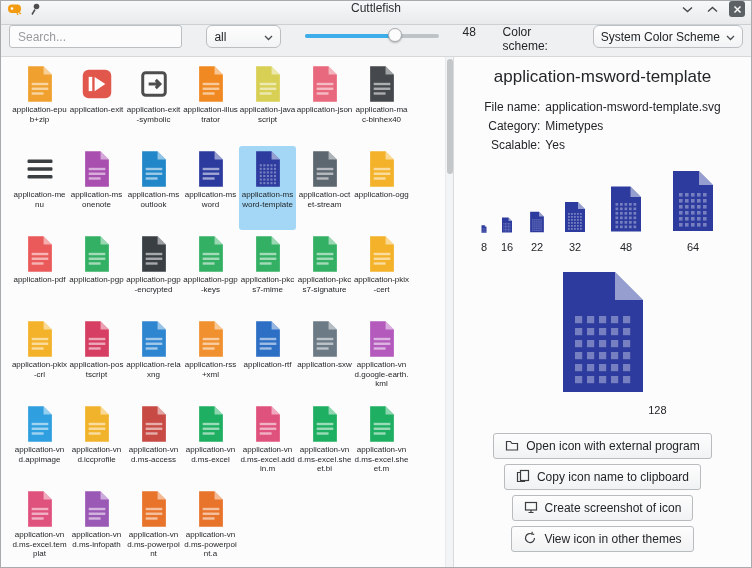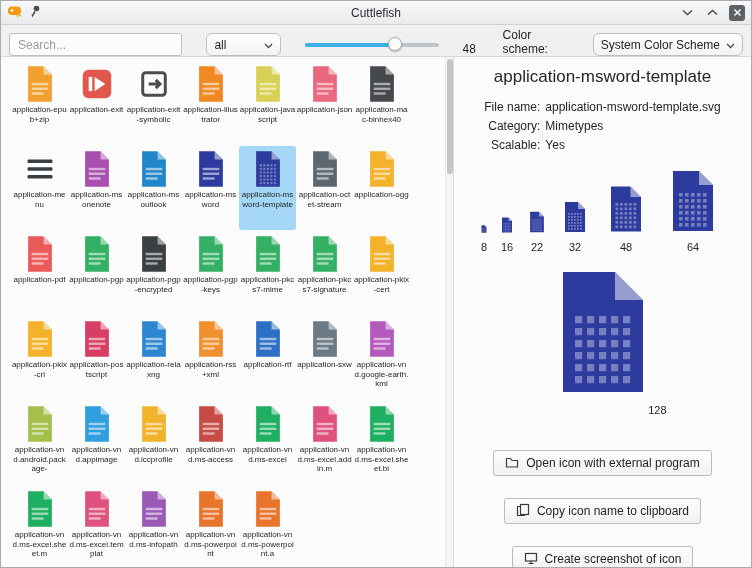--- a/index.html
+++ b/index.html
@@ -1,29 +1,29 @@
 <!DOCTYPE html>
 <html><head>
 <meta charset="utf-8">
 <style>
   * { box-sizing: border-box; margin: 0; padding: 0; }
   html, body { width: 752px; height: 568px; }
   body { font-family: "Liberation Sans", "DejaVu Sans", sans-serif; background: #eff0f1; color: #232629; overflow: hidden; }
   .window { width: 752px; height: 568px; display: flex; flex-direction: column; border: 1px solid #a8abad; background: #eff0f1; }
 
   
-  .titlebar { flex: 0 0 24px; display: flex; align-items: center; padding: 0 6px; background: linear-gradient(#f7f8f9, #e8eaeb); border-bottom: 1px solid #cdd0d2; position: relative; }
+  .titlebar { flex: 0 0 24px; display: flex; align-items: flex-start; padding: 0 6px; background: linear-gradient(#f7f8f9, #e8eaeb); border-bottom: 1px solid #cdd0d2; position: relative; }
   .tb-left { display: flex; align-items: center; gap: 7px; z-index: 1; }
   .tb-title { position: absolute; left: 0; right: 0; text-align: center; font-size: 12px; color: #2b2e31; }
   .tb-right { margin-left: auto; display: flex; align-items: center; gap: 9px; z-index: 1; }
   .winbtn { width: 16px; height: 16px; display: flex; align-items: center; justify-content: center; cursor: pointer; }
   .winbtn.close { background: #5c6166; border-radius: 3px; }
 
   
-  .toolbar { flex: 0 0 32px; display: flex; align-items: flex-end; gap: 24px; padding: 0 8px; background: #eff0f1; border-bottom: 1px solid #d6d8d9; }
+  .toolbar { flex: 0 0 32px; display: flex; align-items: flex-start; gap: 24px; padding: 0 8px; background: #eff0f1; border-bottom: 1px solid #d6d8d9; }
   .search { width: 200px; height: 23px; border: 1px solid #bcbfc1; border-radius: 3px; background: #fcfcfc; padding: 0 8px; font-size: 12px; font-family: inherit; color: #232629; }
   .search::placeholder { color: #999c9e; }
   .combo { height: 23px; background: linear-gradient(#fefefe, #f2f3f4); border: 1px solid #bcbfc1; border-radius: 6px; display: flex; align-items: center; justify-content: space-between; gap: 6px; padding: 0 7px; font-size: 12px; cursor: pointer; white-space: nowrap; }
   .combo-all { width: 85px; }
   .combo-scheme { width: 152px; }
   .slider { position: relative; width: 156px; height: 22px; }
   .slider .track { position: absolute; top: 9px; left: 0; right: 0; height: 4px; background: #bdc3c7; border-radius: 2px; }
   .slider .fill { position: absolute; top: 9px; left: 0; width: 68%; height: 4px; background: #3daee9; border-radius: 2px; }
   .slider .handle { position: absolute; top: 3px; left: calc(68% - 8px); width: 14px; height: 14px; background: #fcfcfc; border: 1px solid #a9adb0; border-radius: 50%; box-shadow: 0 1px 2px rgba(0,0,0,.25); }
   .size-value { font-size: 12px; min-width: 16px; }
@@ -43,21 +43,21 @@
   
   .details { width: 300px; border-left: 1px solid #d8dadb; padding: 8px 10px 0; display: flex; flex-direction: column; align-items: center; overflow: hidden; background: #fcfcfc; }
   .details h1 { font-size: 17px; font-weight: 500; margin: 2px 0 13px; text-align: center; }
   .fields { display: grid; grid-template-columns: max-content max-content; column-gap: 5px; row-gap: 5px; font-size: 12px; }
   .fields .flabel { text-align: right; }
   .previews { display: flex; align-items: flex-end; gap: 11px; margin-top: 17px; }
   .pcol { display: flex; flex-direction: column; align-items: center; gap: 4px; }
   .psz { font-size: 11px; }
   .plarge { display: flex; flex-direction: column; align-items: flex-end; gap: 4px; margin-top: 15px; }
   .buttons { display: flex; flex-direction: column; align-items: center; gap: 5px; margin-top: 17px; }
-  .abtn { display: flex; align-items: center; gap: 7px; height: 26px; padding: 0 11px; background: linear-gradient(#fdfdfd, #f1f2f3); border: 1px solid #b9bcbe; border-radius: 3px; font-size: 12px; font-family: inherit; color: #232629; cursor: pointer; margin-top: 17px; }
+  .abtn { display: flex; align-items: center; gap: 7px; height: 26px; padding: 0 11px; background: linear-gradient(#fdfdfd, #f1f2f3); border: 1px solid #b9bcbe; border-radius: 3px; font-size: 12px; font-family: inherit; color: #232629; cursor: pointer; }
 </style>
 </head>
 <body>
 
 <div class="window">
 
   <div class="titlebar">
     <div class="tb-left">
       <span>
         <svg width="15" height="15" viewBox="0 0 15 15">
@@ -517,34 +517,20 @@
                 <path d="M6 1h13l7 7v23H6z" fill="#b35abc"></path>
                 <path d="M19 1l7 7h-7z" fill="#ffffff" opacity="0.5"></path>
                 <g fill="#ffffff" opacity="0.55">
                   <rect x="9" y="15" width="14" height="2"></rect>
                   <rect x="9" y="19" width="14" height="2"></rect>
                   <rect x="9" y="23" width="10" height="2"></rect>
                 </g>
               </svg>
             </div>
             <div class="lbl">application-vnd.google-earth.kml</div>
-          </div>
-          <div class="cell">
-            <div class="ic">
-              <svg width="38" height="38" viewBox="0 0 32 32">
-                <path d="M6 1h13l7 7v23H6z" fill="#a4c04a"></path>
-                <path d="M19 1l7 7h-7z" fill="#ffffff" opacity="0.5"></path>
-                <g fill="#ffffff" opacity="0.55">
-                  <rect x="9" y="15" width="14" height="2"></rect>
-                  <rect x="9" y="19" width="14" height="2"></rect>
-                  <rect x="9" y="23" width="10" height="2"></rect>
-                </g>
-              </svg>
-            </div>
-            <div class="lbl">application-vnd.android.package-</div>
           </div>
           <div class="cell">
             <div class="ic">
               <svg width="38" height="38" viewBox="0 0 32 32">
                 <path d="M6 1h13l7 7v23H6z" fill="#2f9fe0"></path>
                 <path d="M19 1l7 7h-7z" fill="#ffffff" opacity="0.5"></path>
                 <g fill="#ffffff" opacity="0.55">
                   <rect x="9" y="15" width="14" height="2"></rect>
                   <rect x="9" y="19" width="14" height="2"></rect>
                   <rect x="9" y="23" width="10" height="2"></rect>

